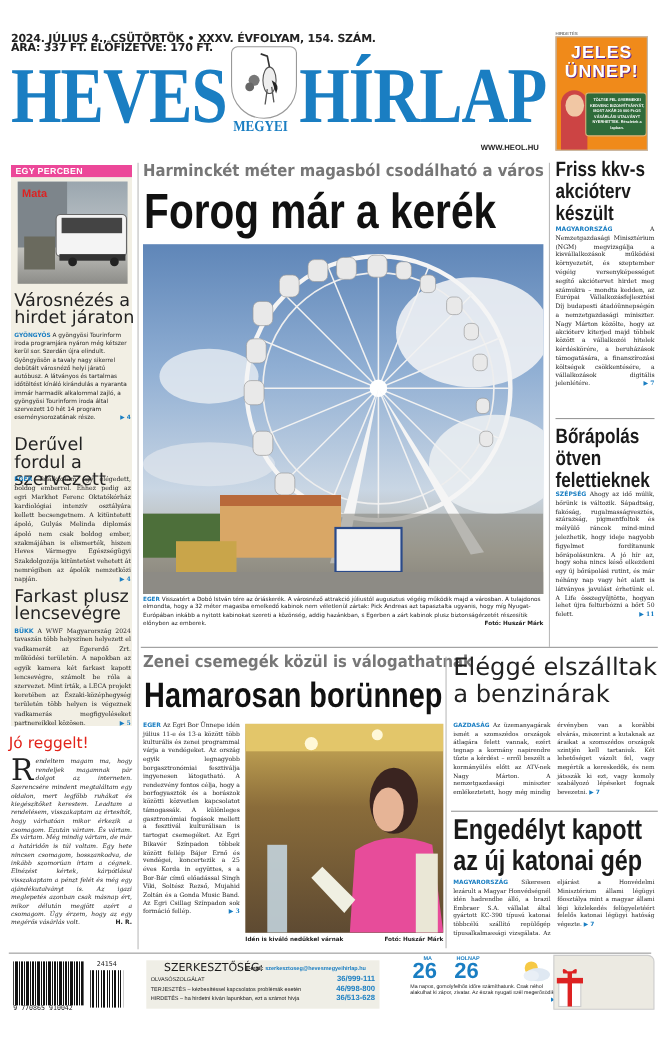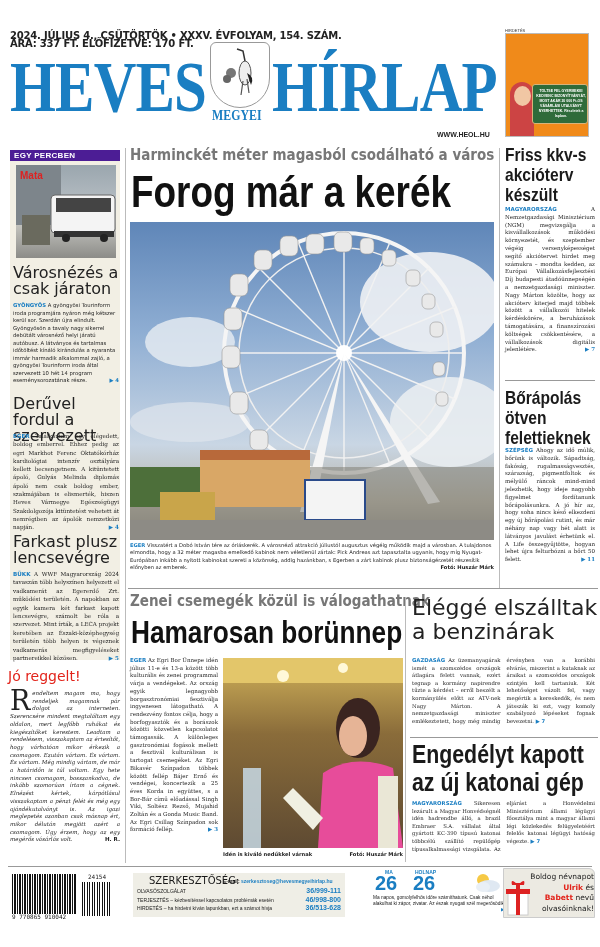--- a/index.html
+++ b/index.html
@@ -16,21 +16,21 @@
 .ad .board{position:absolute;left:26px;top:50px;width:56px;height:40px;background:#2f6b3a;border-radius:3px;border:1px solid #d7b37a}
 .ad .btxt{position:absolute;left:29px;top:55px;width:52px;font-size:3.5px;color:#fff;line-height:5px;text-align:center;font-weight:bold}
 .ad .girl{position:absolute;left:4px;top:48px;width:24px;height:56px;background:#c44;border-radius:12px 12px 0 0}
 .ad .face{position:absolute;left:8px;top:52px;width:17px;height:20px;background:#f1c7a4;border-radius:50%}
 .hr{height:1px;background:#999}
 .vr{width:1px;background:#bbb}
 .tag{font-weight:bold;color:#1a7ec2;font-family:"DejaVu Sans",sans-serif}
 .body-s{font-family:"DejaVu Serif",serif;font-size:6px;line-height:7.7px;text-align:justify;color:#222}
 .body-ss{font-family:"DejaVu Sans",sans-serif;font-size:5.3px;line-height:7.5px;color:#222}
 .ref{color:#1a7ec2;font-weight:bold;float:right}
-.sec-head{left:10px;top:150px;width:110px;height:11px;background:#4c1d95;color:#fff;font-size:8px;font-weight:bold;padding-left:4px;line-height:11px;letter-spacing:0.3px}
+.sec-head{left:10px;top:150px;width:110px;height:11px;background:#ec4899;color:#fff;font-size:8px;font-weight:bold;padding-left:4px;line-height:11px;letter-spacing:0.3px}
 .leftcol{left:10px;top:150px;width:110px;height:510px;background:#f2efe4}
 .h-left{font-family:"DejaVu Sans",sans-serif;font-size:16px;line-height:16px;color:#222}
 .h-cond{font-family:"Liberation Sans",sans-serif;font-weight:bold;transform:scaleX(0.82);transform-origin:left top;white-space:nowrap}
 .h-gray{color:#777;font-weight:bold;font-size:15px;font-family:"DejaVu Sans",sans-serif;transform:scaleX(0.9);transform-origin:left top;white-space:nowrap}
 .photo{overflow:hidden}
 .caption{font-family:"DejaVu Sans",sans-serif;font-size:5.2px;line-height:7.3px;color:#222}
 .footer-box{left:133px;top:873px;width:212px;height:44px;background:#efeee6}
 .nevnap{left:503px;top:868px;width:92px;height:50px;background:#eceae2;border-radius:0 6px 0 0;border:1px solid #ccc}
 </style>
 </head>
@@ -50,41 +50,42 @@
     <circle cx="20" cy="30" r="5" fill="#777"></circle>
     <circle cx="16" cy="36" r="4" fill="#666"></circle>
   </svg>
 </div>
 <div class="abs megyei">MEGYEI</div>
 <div class="abs mast" style="left:272px">HÍRLAP</div>
 <div class="abs web">WWW.HEOL.HU</div>
 
 <div class="abs ad-label">HIRDETÉS</div>
 <div class="abs ad">
+  <div class="t1"><span>JELES</span><br><span>ÜNNEP!</span></div>
   <div class="girl"></div>
   <div class="face"></div>
   <div class="board"></div>
   <div class="btxt">TÖLTSE FEL GYERMEKEI KEDVENC BIZONYÍTVÁNYÁT, MOST AKÁR 20 000 Ft-OS VÁSÁRLÁSI UTALVÁNYT NYERHETTEK. Részletek a lapban.</div>
 </div>
 
 <div class="abs leftcol"></div>
 <div class="abs sec-head">EGY PERCBEN</div>
 <div class="abs photo" style="left:16px;top:165px;width:100px;height:93px;background:linear-gradient(180deg,#9aa6ae 0%,#b8bfc4 45%,#c9c9c4 60%,#8c8c88 100%)">
   <svg width="100" height="93">
     <rect x="0" y="0" width="45" height="60" fill="#7d858b"></rect>
     <text x="4" y="14" font-size="10" fill="#d22" font-family="Liberation Sans" font-weight="bold">Mata</text>
     <rect x="35" y="30" width="64" height="38" rx="4" fill="#f4f4f4" stroke="#666"></rect>
     <rect x="40" y="33" width="55" height="14" fill="#444"></rect>
     <rect x="38" y="66" width="60" height="6" fill="#333"></rect>
     <circle cx="50" cy="73" r="4" fill="#222"></circle>
       <circle cx="88" cy="73" r="4" fill="#222"></circle>
     <rect x="6" y="50" width="28" height="30" fill="#6a6a5e"></rect>
   </svg>
 </div>
-<div class="abs h-left" style="left:13px;top:265px;width:110px">Városnézés a csak járaton</div>
+<div class="abs h-left" style="left:13px;top:265px;width:110px">Városnézés a hirdet járaton</div>
 <div class="abs body-ss" style="left:13px;top:302px;width:106px">
   <span class="tag">GYÖNGYÖS</span>
   <span>A gyöngyösi Tourinform iroda programjára nyáron még kétszer kerül sor. Szerdán újra elindult. Gyöngyösön a tavaly nagy sikerrel debütált városnéző helyi járatú autóbusz. A látványos és tartalmas időtöltést kínáló kirándulás a nyaranta immár harmadik alkalommal zajló, a gyöngyösi Tourinform iroda által szervezett 10 hét 14 program eseménysorozatának része.</span>
   <span class="ref">▶ 4</span>
 </div>
 <div class="abs h-left" style="left:13px;top:396px;width:110px">Derűvel fordul a szervezett</div>
 <div class="abs body-s" style="left:13px;top:432px;width:106px;font-size:5.6px;line-height:8.3px">
   <span class="tag">EGER</span>
   <span>Találkoztam egy elégedett, boldog emberrel. Ehhez pedig az egri Markhot Ferenc Oktatókórház kardiológiai intenzív osztályára kellett becsengetnem. A kitüntetett ápoló, Gulyás Melinda diplomás ápoló nem csak boldog ember, szakmájában is elismerték, hiszen Heves Vármegye Egészségügyi Szakdolgozója kitüntetést vehetett át nemrégiben az ápolók nemzetközi napján.</span>
   <span class="ref">▶ 4</span>
@@ -260,19 +261,13 @@
 
 <div class="abs nevnap">
   <div style="position:absolute;left:2px;top:8px;width:24px;height:40px">
     <svg width="24" height="40">
         <rect x="2" y="14" width="20" height="24" fill="#fff" stroke="#ccc"></rect>
         <rect x="10" y="6" width="4" height="32" fill="#d22"></rect>
         <rect x="0" y="12" width="24" height="5" fill="#d22"></rect>
         <path d="M12 8 Q4 0 6 8 Z M12 8 Q20 0 18 8 Z" fill="#d22"></path>
       </svg>
   </div>
-  <div style="position:absolute;left:12px;top:3px;width:78px;text-align:right;font-family:'DejaVu Sans',sans-serif;font-size:7.5px;line-height:10.5px;color:#222">
-    <div>Boldog névnapot</div>
-    <div><span style="color:#e2231a;font-weight:bold">Ulrik</span><span> és</span></div>
-    <div><span style="color:#e2231a;font-weight:bold">Babett</span><span> nevű</span></div>
-    <div>olvasóinknak!</div>
-  </div>
 </div>
 
 </body></html>

